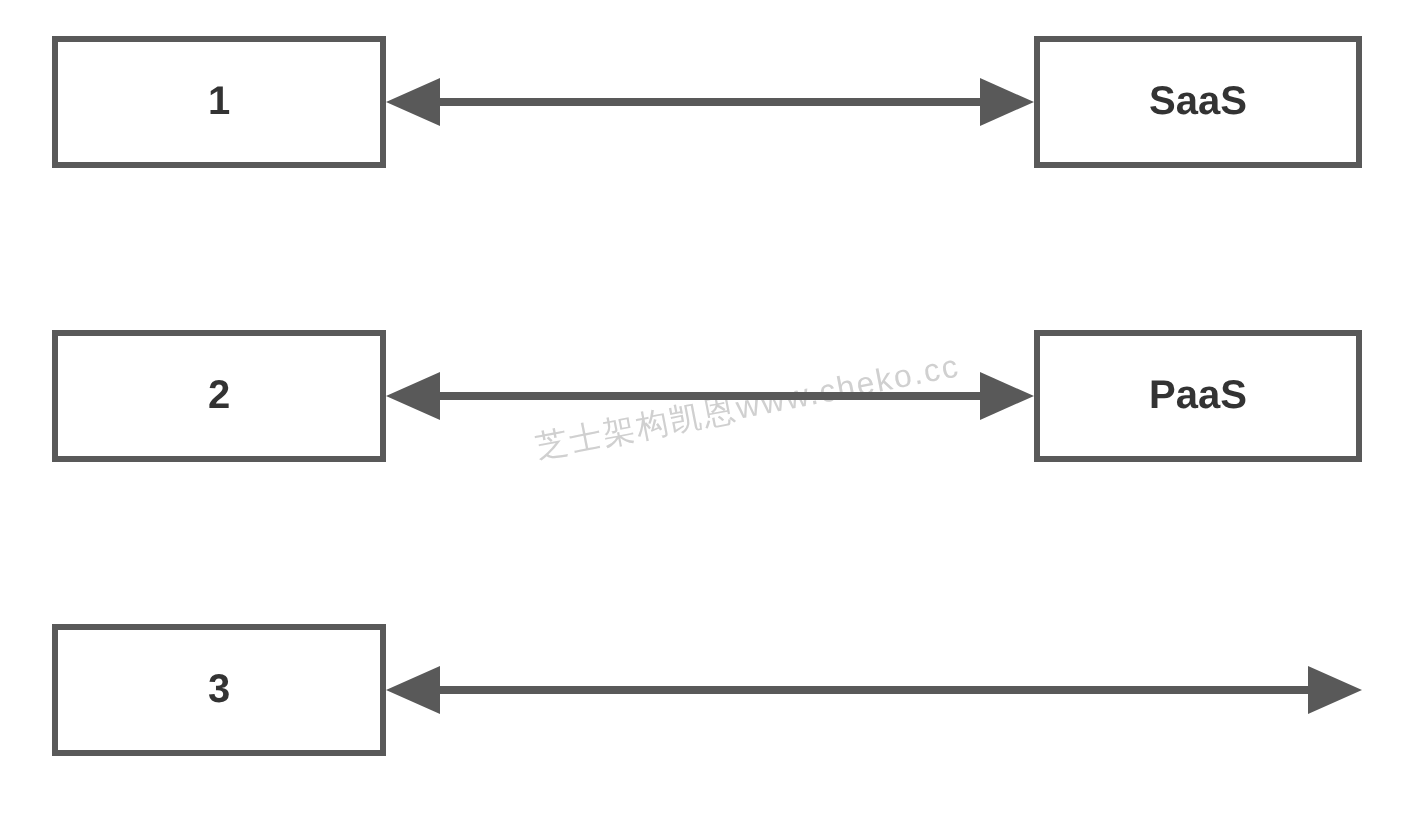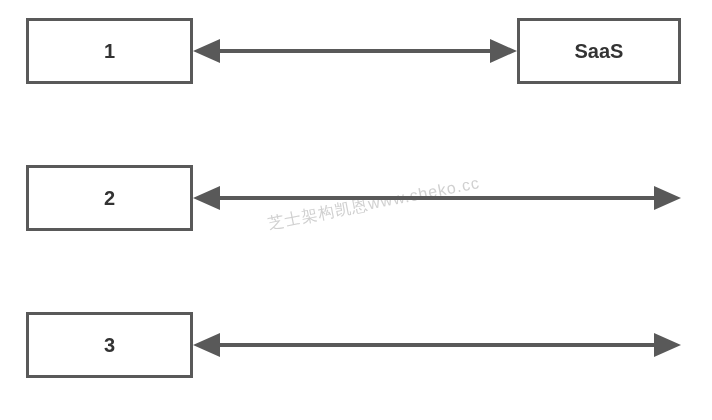--- a/index.html
+++ b/index.html
@@ -100,20 +100,23 @@
 
   <div class="row row-2">
     <div class="box left-box">
       <span>2</span>
     </div>
     <div class="connector">
       <div class="arrowhead left"></div>
       <div class="line"></div>
       <div class="arrowhead right"></div>
     </div>
+    <div class="box right-box">
+      <span>PaaS</span>
+    </div>
   </div>
 
   <div class="row row-3">
     <div class="box left-box">
       <span>3</span>
     </div>
     <div class="connector">
       <div class="arrowhead left"></div>
       <div class="line"></div>
       <div class="arrowhead right"></div>

